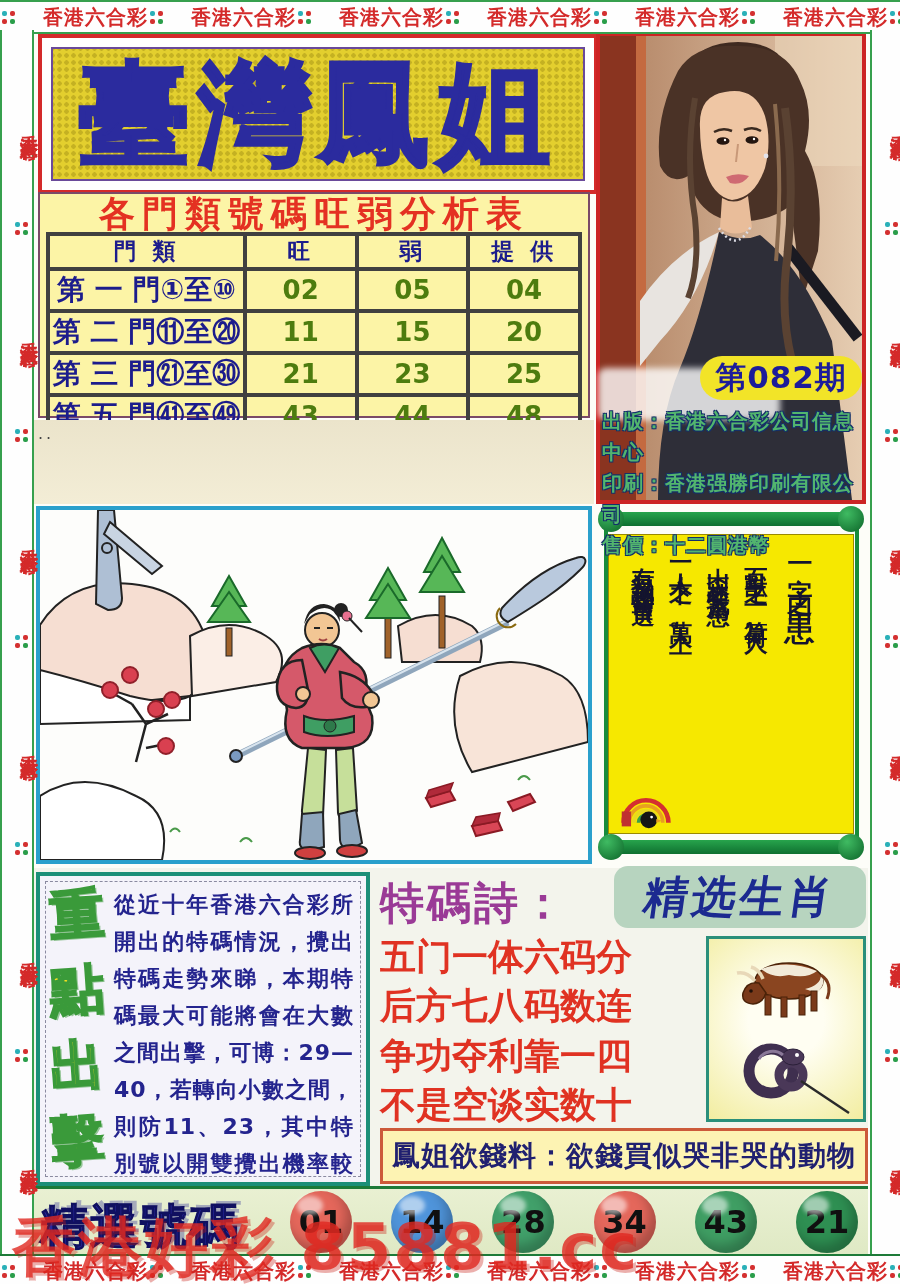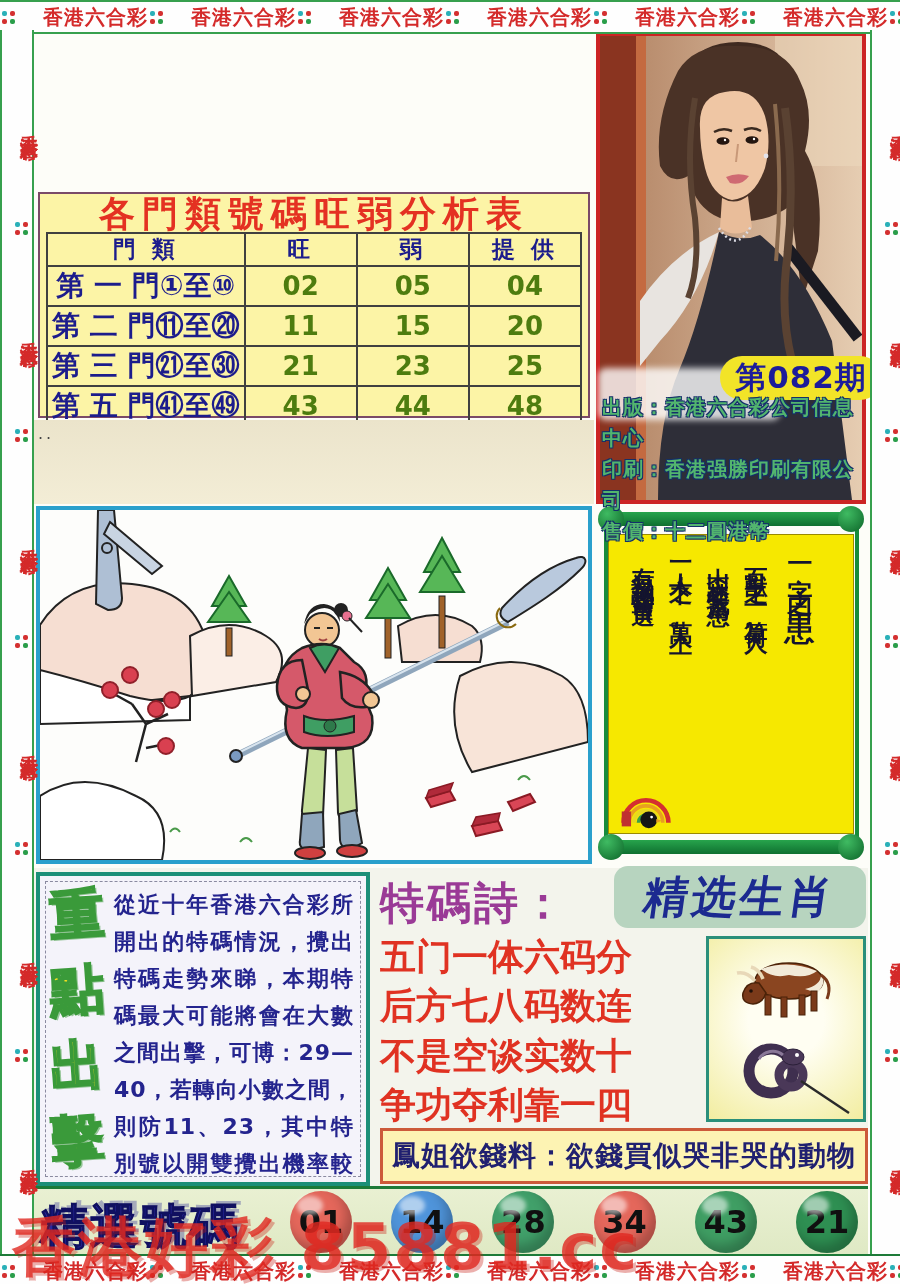--- a/index.html
+++ b/index.html
@@ -26,35 +26,35 @@
   
   #title-box{left:38px;top:34px;width:552px;height:152px;background-color:#e3cf2e;
      background-image:radial-gradient(#c4b122 2px,transparent 2.5px);background-size:7px 7px;
      border:4px solid #d42a2a;box-shadow:inset 0 0 0 9px #fff,inset 0 0 0 11px #6a4a9a;
      display:flex;align-items:center;justify-content:center;}
   #title-box .t{font-family:"DejaVu Serif",serif;font-size:112px;font-weight:900;color:#2b2b9e;
      letter-spacing:8px;-webkit-text-stroke:3px #2b2b9e;line-height:1;}
   
   #photo{left:596px;top:32px;width:270px;height:472px;border:4px solid #cc2424;box-sizing:border-box;
          background:#c9a183;overflow:hidden;}
-  #issue-badge{left:720px;top:356px;width:162px;height:44px;background:#f2e428;border-radius:22px;
+  #issue-badge{left:700px;top:356px;width:162px;height:44px;background:#f2e428;border-radius:22px;
      display:flex;align-items:center;justify-content:center;font-size:31px;font-weight:900;
      color:#1c1c9a;z-index:6;letter-spacing:1px;}
   #photo-blur{left:598px;top:368px;width:182px;height:52px;background:rgba(255,255,255,.8);
      filter:blur(3px);border-radius:8px;z-index:5;}
-  #publisher{left:602px;top:392px;width:262px;z-index:6;font-size:20px;font-weight:900;
+  #publisher{left:602px;top:406px;width:262px;z-index:6;font-size:20px;font-weight:900;
      color:#52b56e;line-height:31px;letter-spacing:1px;
      text-shadow:-1px -1px 0 #14306a,1px -1px 0 #14306a,-1px 1px 0 #14306a,1px 1px 0 #14306a;}
   
   #analysis{left:38px;top:192px;width:552px;height:226px;background:#fcf4a6;
      border:2px solid #7a4a68;box-sizing:border-box;padding:2px 6px;}
   #analysis .atitle{text-align:center;font-size:36px;font-weight:900;color:#e43122;
      letter-spacing:7px;line-height:36px;}
   #analysis table{width:100%;border-collapse:collapse;table-layout:fixed;}
-  #analysis th,#analysis td{border:2px solid #404040;text-align:center;padding:0;height:30px;}
+  #analysis th,#analysis td{border:4px solid #404040;text-align:center;padding:0;height:30px;}
   #analysis th{font-size:23px;color:#1c1c8c;letter-spacing:4px;}
   #analysis td.lab{font-size:28px;font-weight:700;color:#1c1c8c;text-align:center;}
   #analysis td.val{font-size:26px;font-weight:700;color:#4d7c0f;}
   #analysis col.c0{width:37%;}
   
   #beige{left:32px;top:420px;width:562px;height:84px;background:linear-gradient(180deg,#ebe4cb,#f3edd6);}
   #beige .dots{position:absolute;left:6px;top:4px;font-size:16px;color:#444;letter-spacing:3px;}
   
   #illus{left:36px;top:506px;width:556px;height:358px;border:4px solid #2aa0cc;box-sizing:border-box;
      background:#fdfdfb;}
@@ -177,20 +177,23 @@
       <span class="btxt">香港六合彩</span>
     <i class="dice"></i>
       <span class="btxt">香港六合彩</span>
     <i class="dice"></i>
       <span class="btxt">香港六合彩</span>
   </div>
 
   <div id="content"></div>
   <div class="abs lower-bg"></div>
 
+  <div id="title-box" class="abs">
+    <span class="t">臺灣鳳姐</span>
+  </div>
 
   <div id="photo" class="abs">
     <svg width="262" height="464" viewBox="0 0 262 464">
       <defs>
         <linearGradient id="wall" x1="0" y1="0" x2="1" y2="0">
           <stop offset="0" stop-color="#b08060"></stop>
             <stop offset="1" stop-color="#e6cdb2"></stop>
         </linearGradient>
       </defs>
       <rect width="262" height="464" fill="url(#wall)"></rect>
@@ -387,22 +390,22 @@
       <span>出</span>
       <span>擊</span>
     </div>
     <div id="key-body">從近十年香港六合彩所開出的特碼情況，攪出特碼走勢來睇，本期特碼最大可能將會在大數之間出擊，可博：29—40，若轉向小數之間，則防11、23，其中特別號以開雙攪出機率較大。</div>
   </div>
 
   <div id="poem-title" class="abs">特碼詩：</div>
   <div id="poem-grid" class="abs">
     <div>五门一体六码分</div>
     <div>后方七八码数连</div>
+    <div>争功夺利靠一四</div>
     <div>不是空谈实数十</div>
-    <div>争功夺利靠一四</div>
   </div>
 
   <div id="zodiac-hdr" class="abs">
     <span>精选生肖</span>
   </div>
   <div id="animal-box" class="abs">
     <svg width="154" height="180" viewBox="0 0 154 180">
       <g>
         <ellipse cx="80" cy="42" rx="34" ry="18" fill="#8a4520" stroke="#4a2208" stroke-width="1.5"></ellipse>
         <path d="M52,30 Q80,20 108,32 Q98,40 80,36 Q64,40 52,30 Z" fill="#f2ead8"></path>

